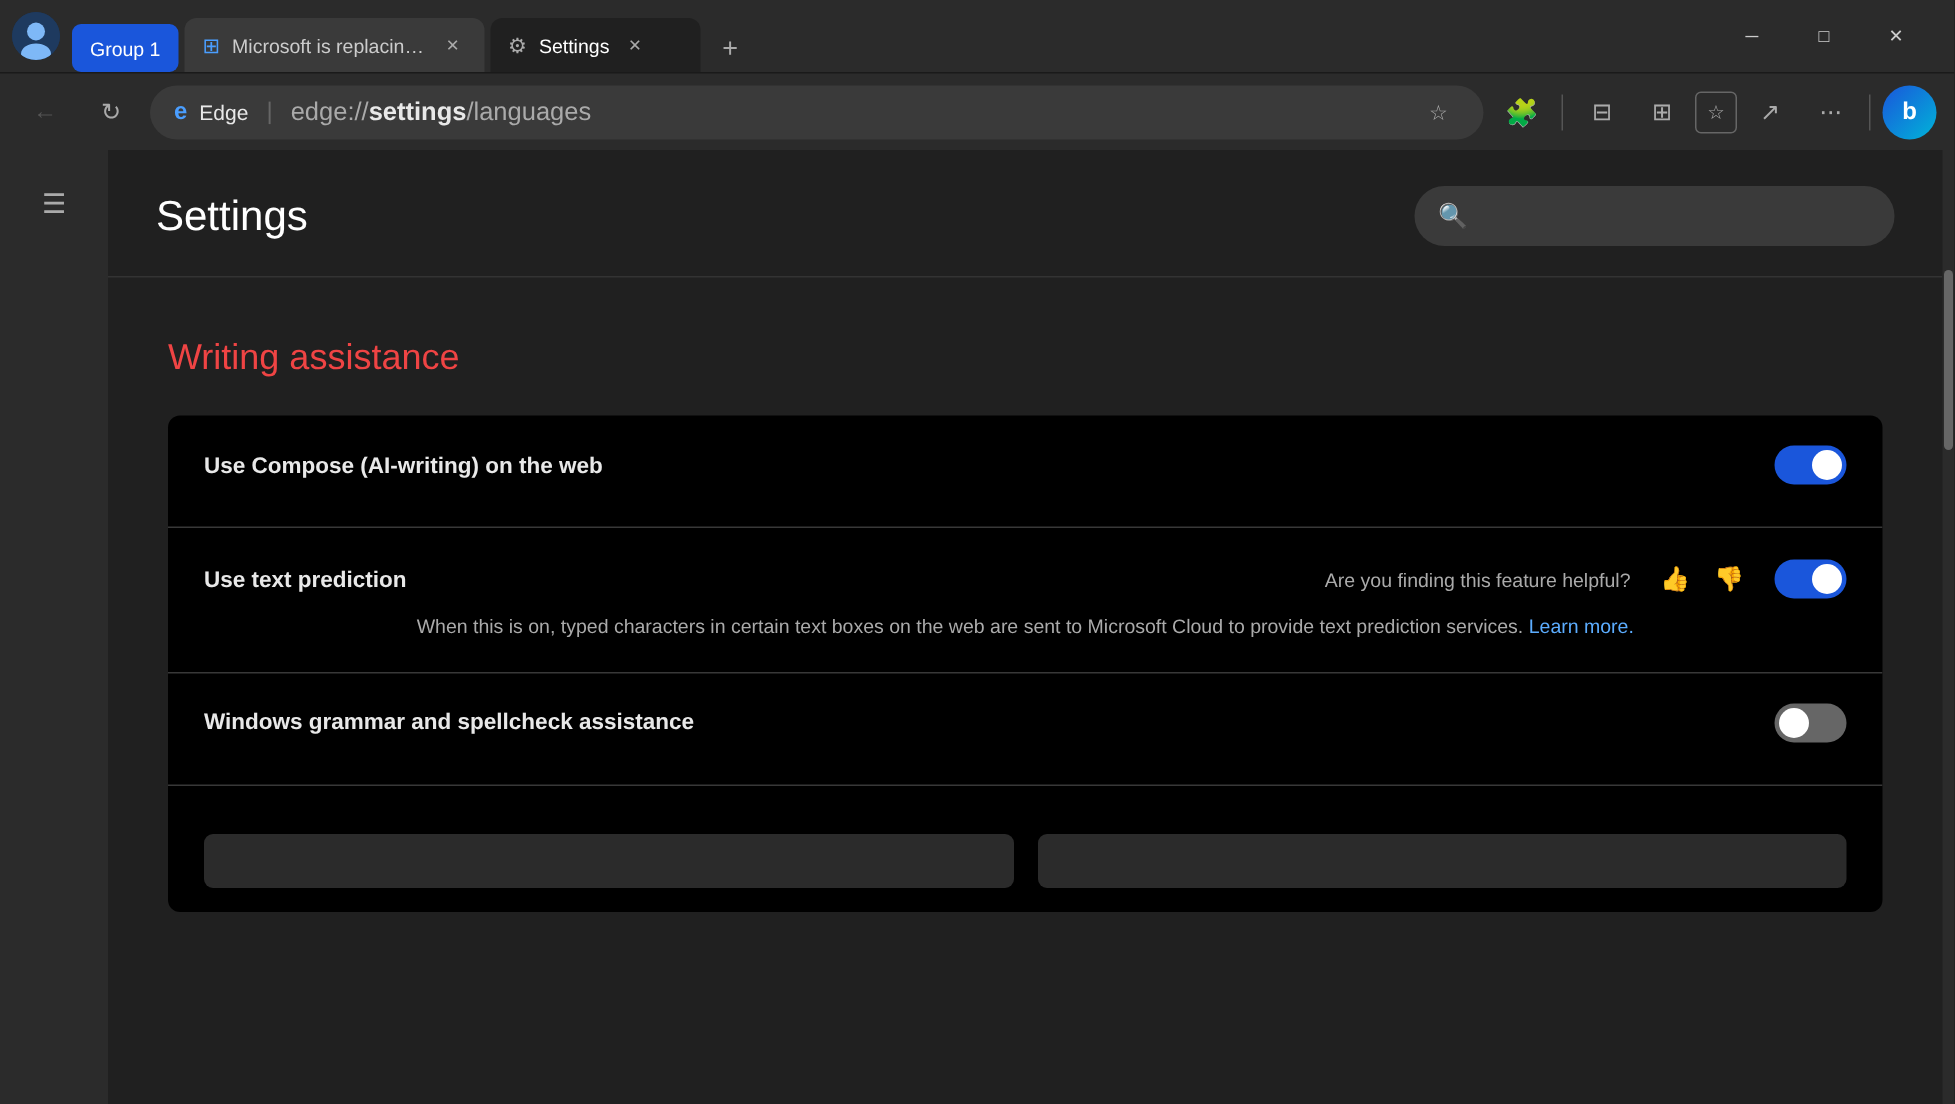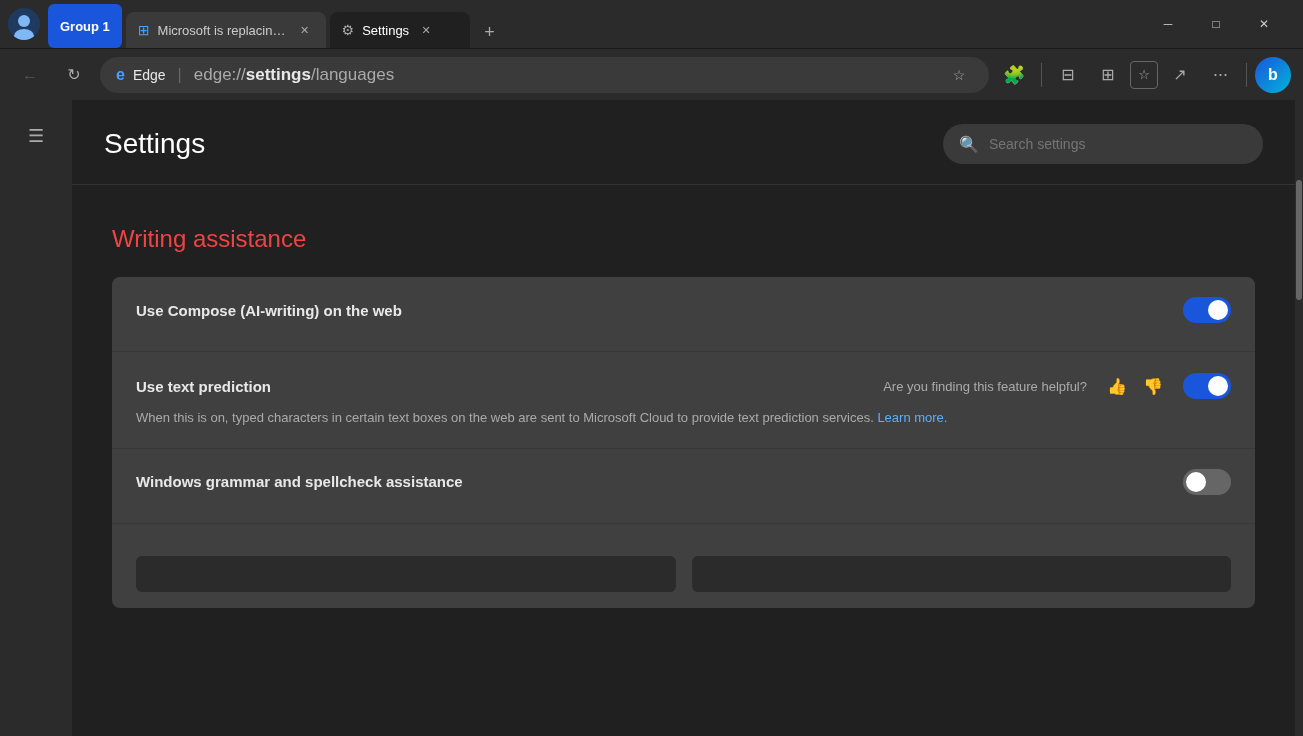--- a/index.html
+++ b/index.html
@@ -59,22 +59,22 @@
       position: relative;
     }
     .tab.active {
       background: #202020;
       color: #fff;
     }
     .tab.group-tab {
       background: #1a56db;
       color: #fff;
       border-radius: 6px;
-      height: 44px;
-      font-weight: 700;
+      height: 32px;
+      font-weight: 400;
     }
     .tab-close {
       width: 18px;
       height: 18px;
       border-radius: 50%;
       display: flex;
       align-items: center;
       justify-content: center;
       font-size: 11px;
       color: #aaa;
@@ -281,24 +281,25 @@
     }
 
     .section-title {
       font-size: 24px;
       font-weight: 400;
       color: #ef4444;
       margin-bottom: 24px;
     }
 
     .settings-card {
-      background: #404040;
+      background: #000000;
       border-radius: 8px;
       padding: 0;
       overflow: hidden;
+      text-align: center;
     }
 
     .setting-row {
       padding: 20px 24px;
       border-bottom: 1px solid #383838;
     }
     .setting-row:last-child {
       border-bottom: none;
     }
 
@@ -497,21 +498,20 @@
       <span>☰</span>
     </div>
   </div>
 
   <div class="main-content">
 
     <div class="settings-header">
       <h1 class="settings-title">Settings</h1>
       <div class="search-settings">
         <span class="search-icon-wrap">🔍</span>
-        <input type="text" placeholder="Search settings" style="">
       </div>
     </div>
 
     <div class="content-area">
       <h2 class="section-title">Writing assistance</h2>
 
       <div class="settings-card">
 
         <div class="setting-row">
           <div class="setting-header">

